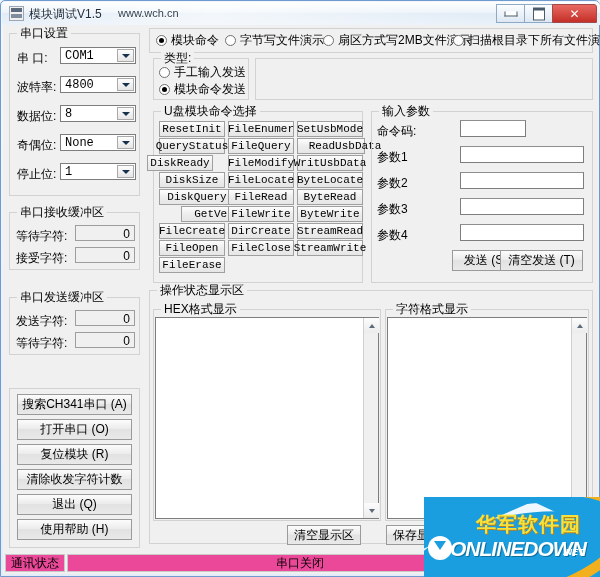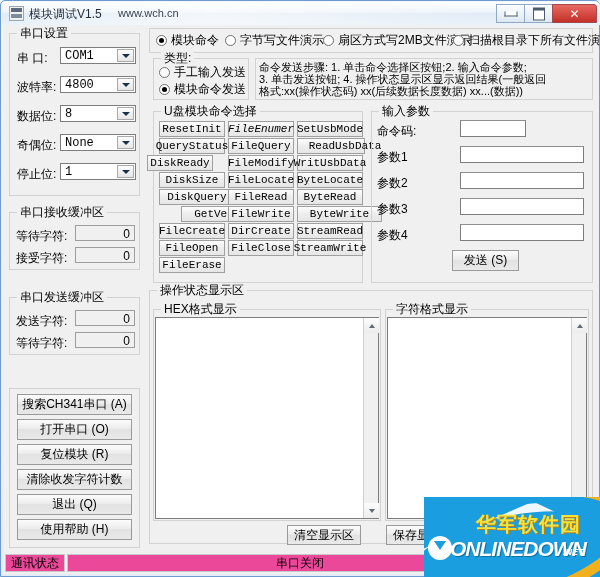--- a/index.html
+++ b/index.html
@@ -207,53 +207,50 @@
    <div class="radio" style="left:320px;top:9px;">扇区方式写2MB文件演示</div>
    <div class="radio" style="left:450px;top:9px;">扫描根目录下所有文件演示</div>
 
    <div class="grp" style="left:150px;top:33px;width:96px;height:42px;">
      <div class="grp-cap">类型:</div>
    </div>
    <div class="radio" style="left:156px;top:41px;">手工输入发送</div>
    <div class="radio on" style="left:156px;top:58px;">模块命令发送</div>
 
    <div class="grp" style="left:252px;top:33px;width:338px;height:42px;"></div>
-   <div class="info" style="left:256px;top:36px;width:332px;">命令发送步骤: 1. 单击命令选择区按钮;2. 输入命令参数;
-3. 单击发送按钮; 4. 操作状态显示区显示返回结果(一般返回
-格式:xx(操作状态码) xx(后续数据长度数据) xx...(数据))</div>
 
    <div class="grp" style="left:150px;top:86px;width:210px;height:172px;">
      <div class="grp-cap">U盘模块命令选择</div>
    </div>
 
    <div class="cbtn" style="left:156px;top:96px;width:66px;height:16px;">ResetInit</div>
    <div class="cbtn" style="left:156px;top:113px;width:66px;height:16px;">QueryStatus</div>
    <div class="cbtn" style="left:144px;top:130px;width:66px;height:16px;">DiskReady</div>
    <div class="cbtn" style="left:156px;top:147px;width:66px;height:16px;">DiskSize</div>
    <div class="cbtn" style="left:156px;top:164px;width:76px;height:16px;">DiskQuery</div>
    <div class="cbtn" style="left:156px;top:181px;width:66px;height:16px;margin-left:22px;">GetVer</div>
    <div class="cbtn" style="left:156px;top:198px;width:66px;height:16px;">FileCreate</div>
    <div class="cbtn" style="left:156px;top:215px;width:66px;height:16px;">FileOpen</div>
    <div class="cbtn" style="left:156px;top:232px;width:66px;height:16px;">FileErase</div>
 
-   <div class="cbtn" style="left:225px;top:96px;width:66px;height:16px;font-style:italic;">FileEnumer</div>
+   <div class="cbtn" style="left:225px;top:96px;width:66px;height:16px;">FileEnumer</div>
    <div class="cbtn" style="left:225px;top:113px;width:66px;height:16px;">FileQuery</div>
    <div class="cbtn" style="left:225px;top:130px;width:66px;height:16px;">FileModify</div>
    <div class="cbtn" style="left:225px;top:147px;width:66px;height:16px;">FileLocate</div>
    <div class="cbtn" style="left:225px;top:164px;width:66px;height:16px;">FileRead</div>
    <div class="cbtn" style="left:225px;top:181px;width:66px;height:16px;">FileWrite</div>
    <div class="cbtn" style="left:225px;top:198px;width:66px;height:16px;">DirCreate</div>
    <div class="cbtn" style="left:225px;top:215px;width:66px;height:16px;">FileClose</div>
 
    <div class="cbtn" style="left:294px;top:96px;width:66px;height:16px;">SetUsbMode</div>
    <div class="cbtn" style="left:294px;top:113px;width:68px;height:16px;padding-left:28px;">ReadUsbData</div>
    <div class="cbtn" style="left:294px;top:130px;width:66px;height:16px;">WritUsbData</div>
    <div class="cbtn" style="left:294px;top:147px;width:66px;height:16px;">ByteLocate</div>
    <div class="cbtn" style="left:294px;top:164px;width:66px;height:16px;">ByteRead</div>
-   <div class="cbtn" style="left:294px;top:181px;width:85px;height:16px;">ByteWrite</div>
+   <div class="cbtn" style="left:294px;top:181px;width:66px;height:16px;">ByteWrite</div>
    <div class="cbtn" style="left:294px;top:198px;width:66px;height:16px;">StreamRead</div>
    <div class="cbtn" style="left:294px;top:215px;width:66px;height:16px;">StreamWrite</div>
 
    <div class="grp" style="left:368px;top:86px;width:222px;height:172px;">
      <div class="grp-cap">输入参数</div>
    </div>
    <div class="lbl" style="left:374px;top:98px;">命令码:</div>
    <div class="fld" style="left:457px;top:95px;width:66px;height:17px;">
      <div class="valL"></div>
    </div>
@@ -267,20 +264,21 @@
    </div>
    <div class="lbl" style="left:374px;top:176px;">参数3</div>
    <div class="fld" style="left:457px;top:173px;width:124px;height:17px;">
      <div class="valL"></div>
    </div>
    <div class="lbl" style="left:374px;top:202px;">参数4</div>
    <div class="fld" style="left:457px;top:199px;width:124px;height:17px;">
      <div class="valL"></div>
    </div>
    <div class="btn" style="left:412px;top:225px;width:67px;height:21px;margin-left:37px;">发送 (S)</div>
+   <div class="btn" style="left:497px;top:225px;width:83px;height:21px;">清空发送 (T)</div>
 
    <div class="grp" style="left:146px;top:265px;width:444px;height:254px;">
      <div class="grp-cap">操作状态显示区</div>
    </div>
 
    <div class="grp" style="left:150px;top:284px;width:228px;height:212px;">
      <div class="grp-cap">HEX格式显示</div>
    </div>
    <div class="txtarea" style="left:152px;top:292px;width:224px;height:202px;">
      <div class="valL" style="left:3px;top:2px;"></div>

